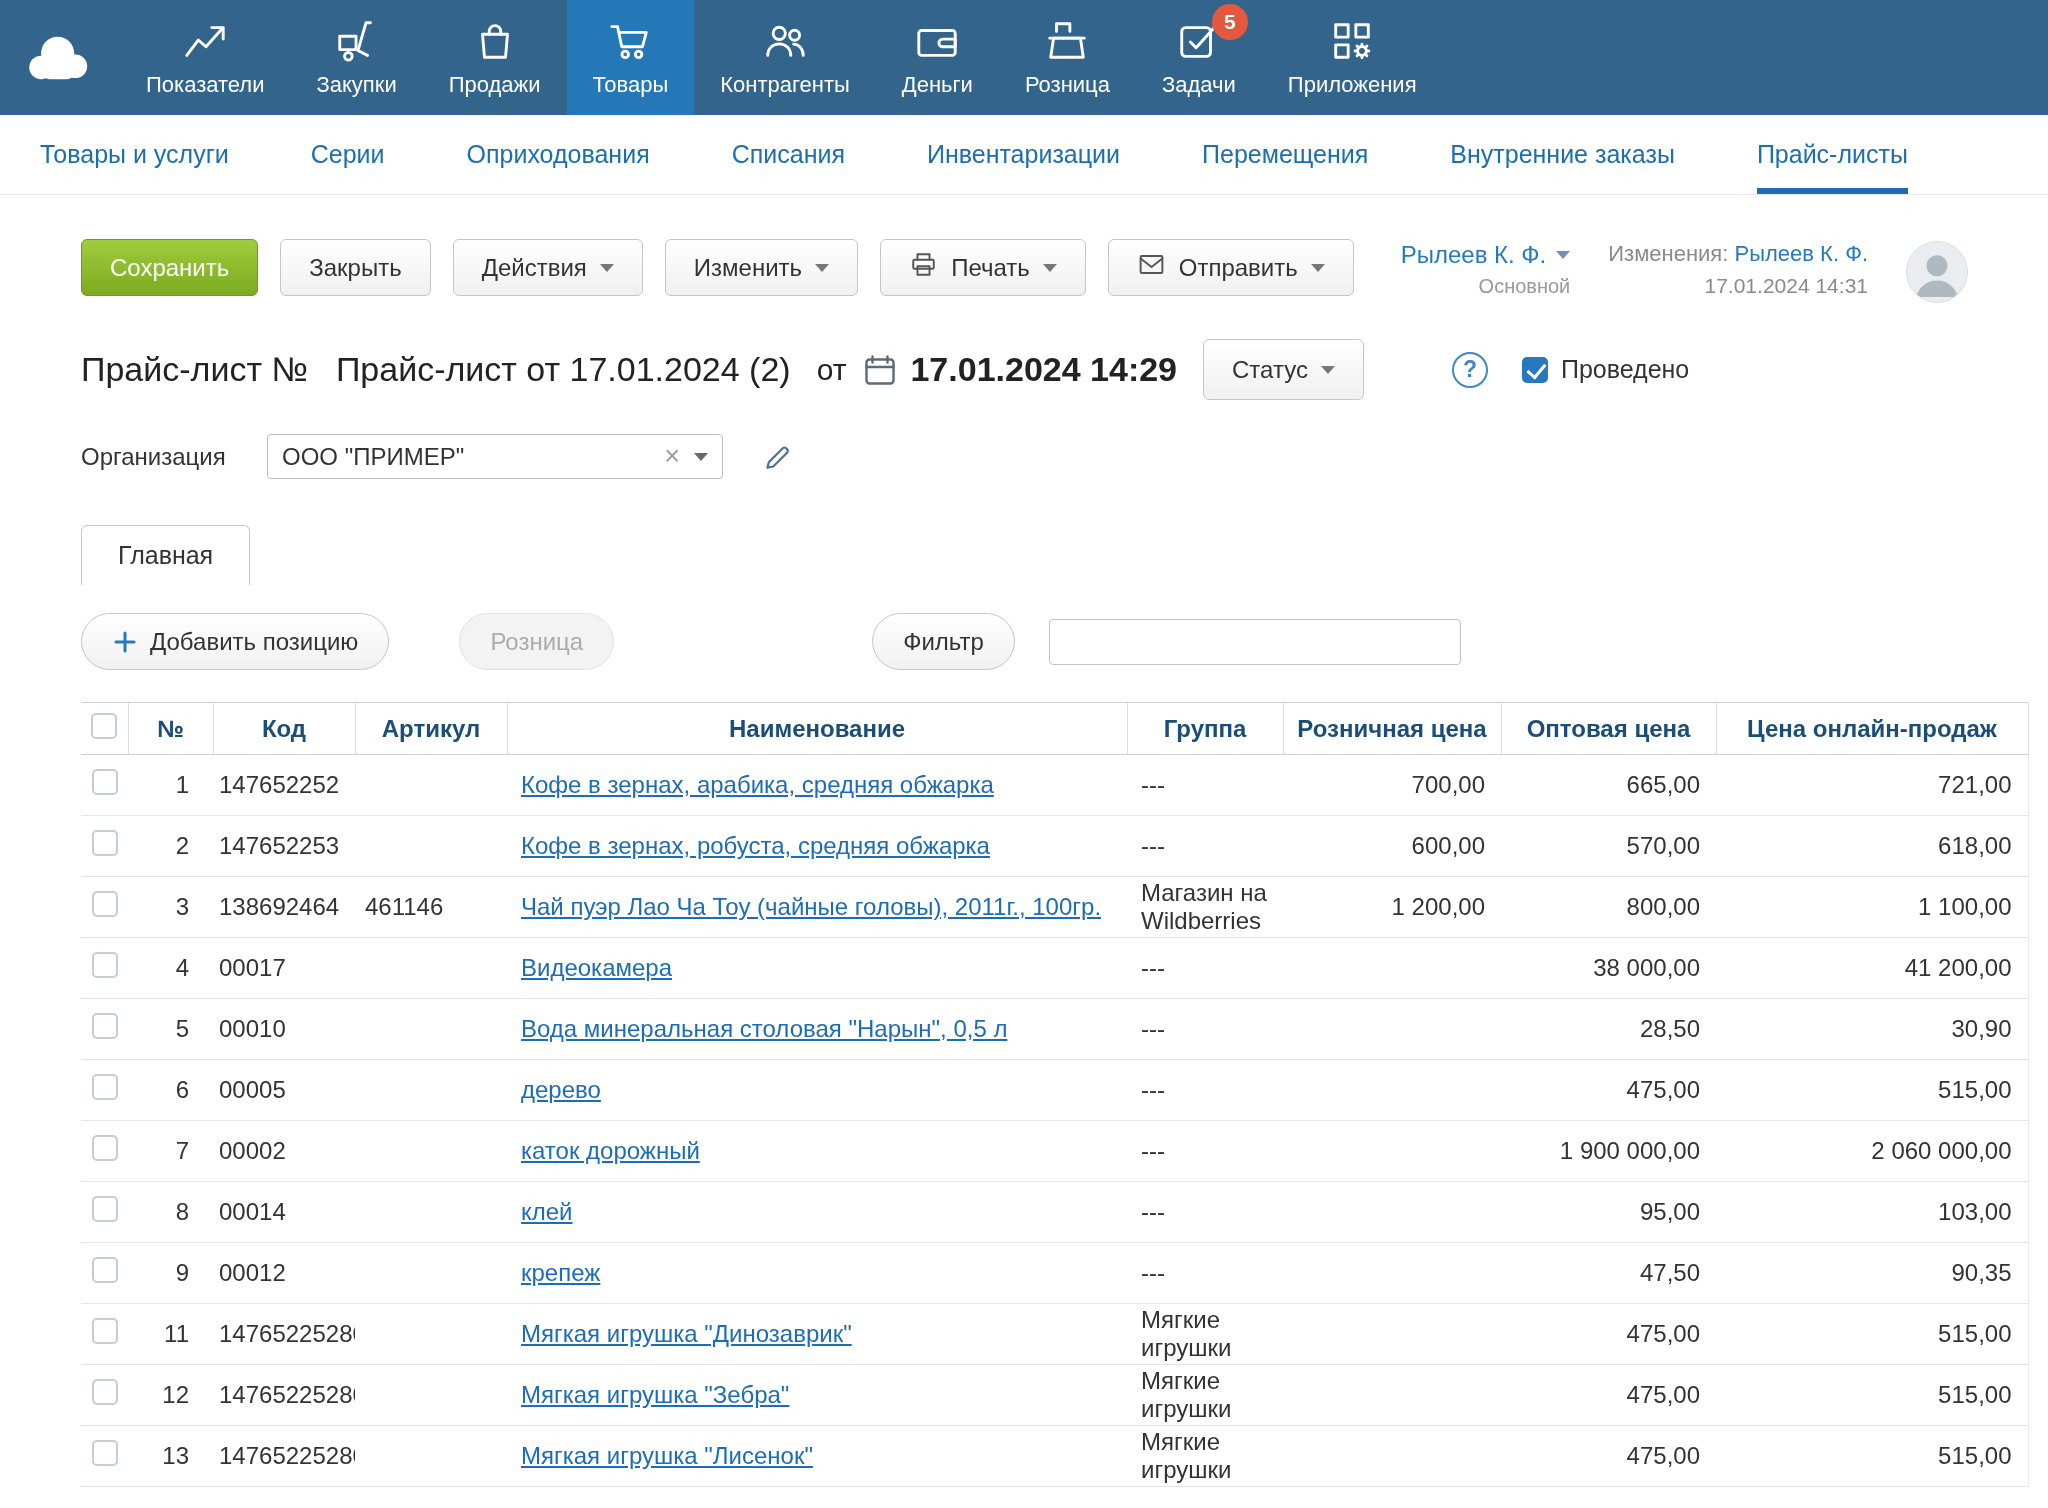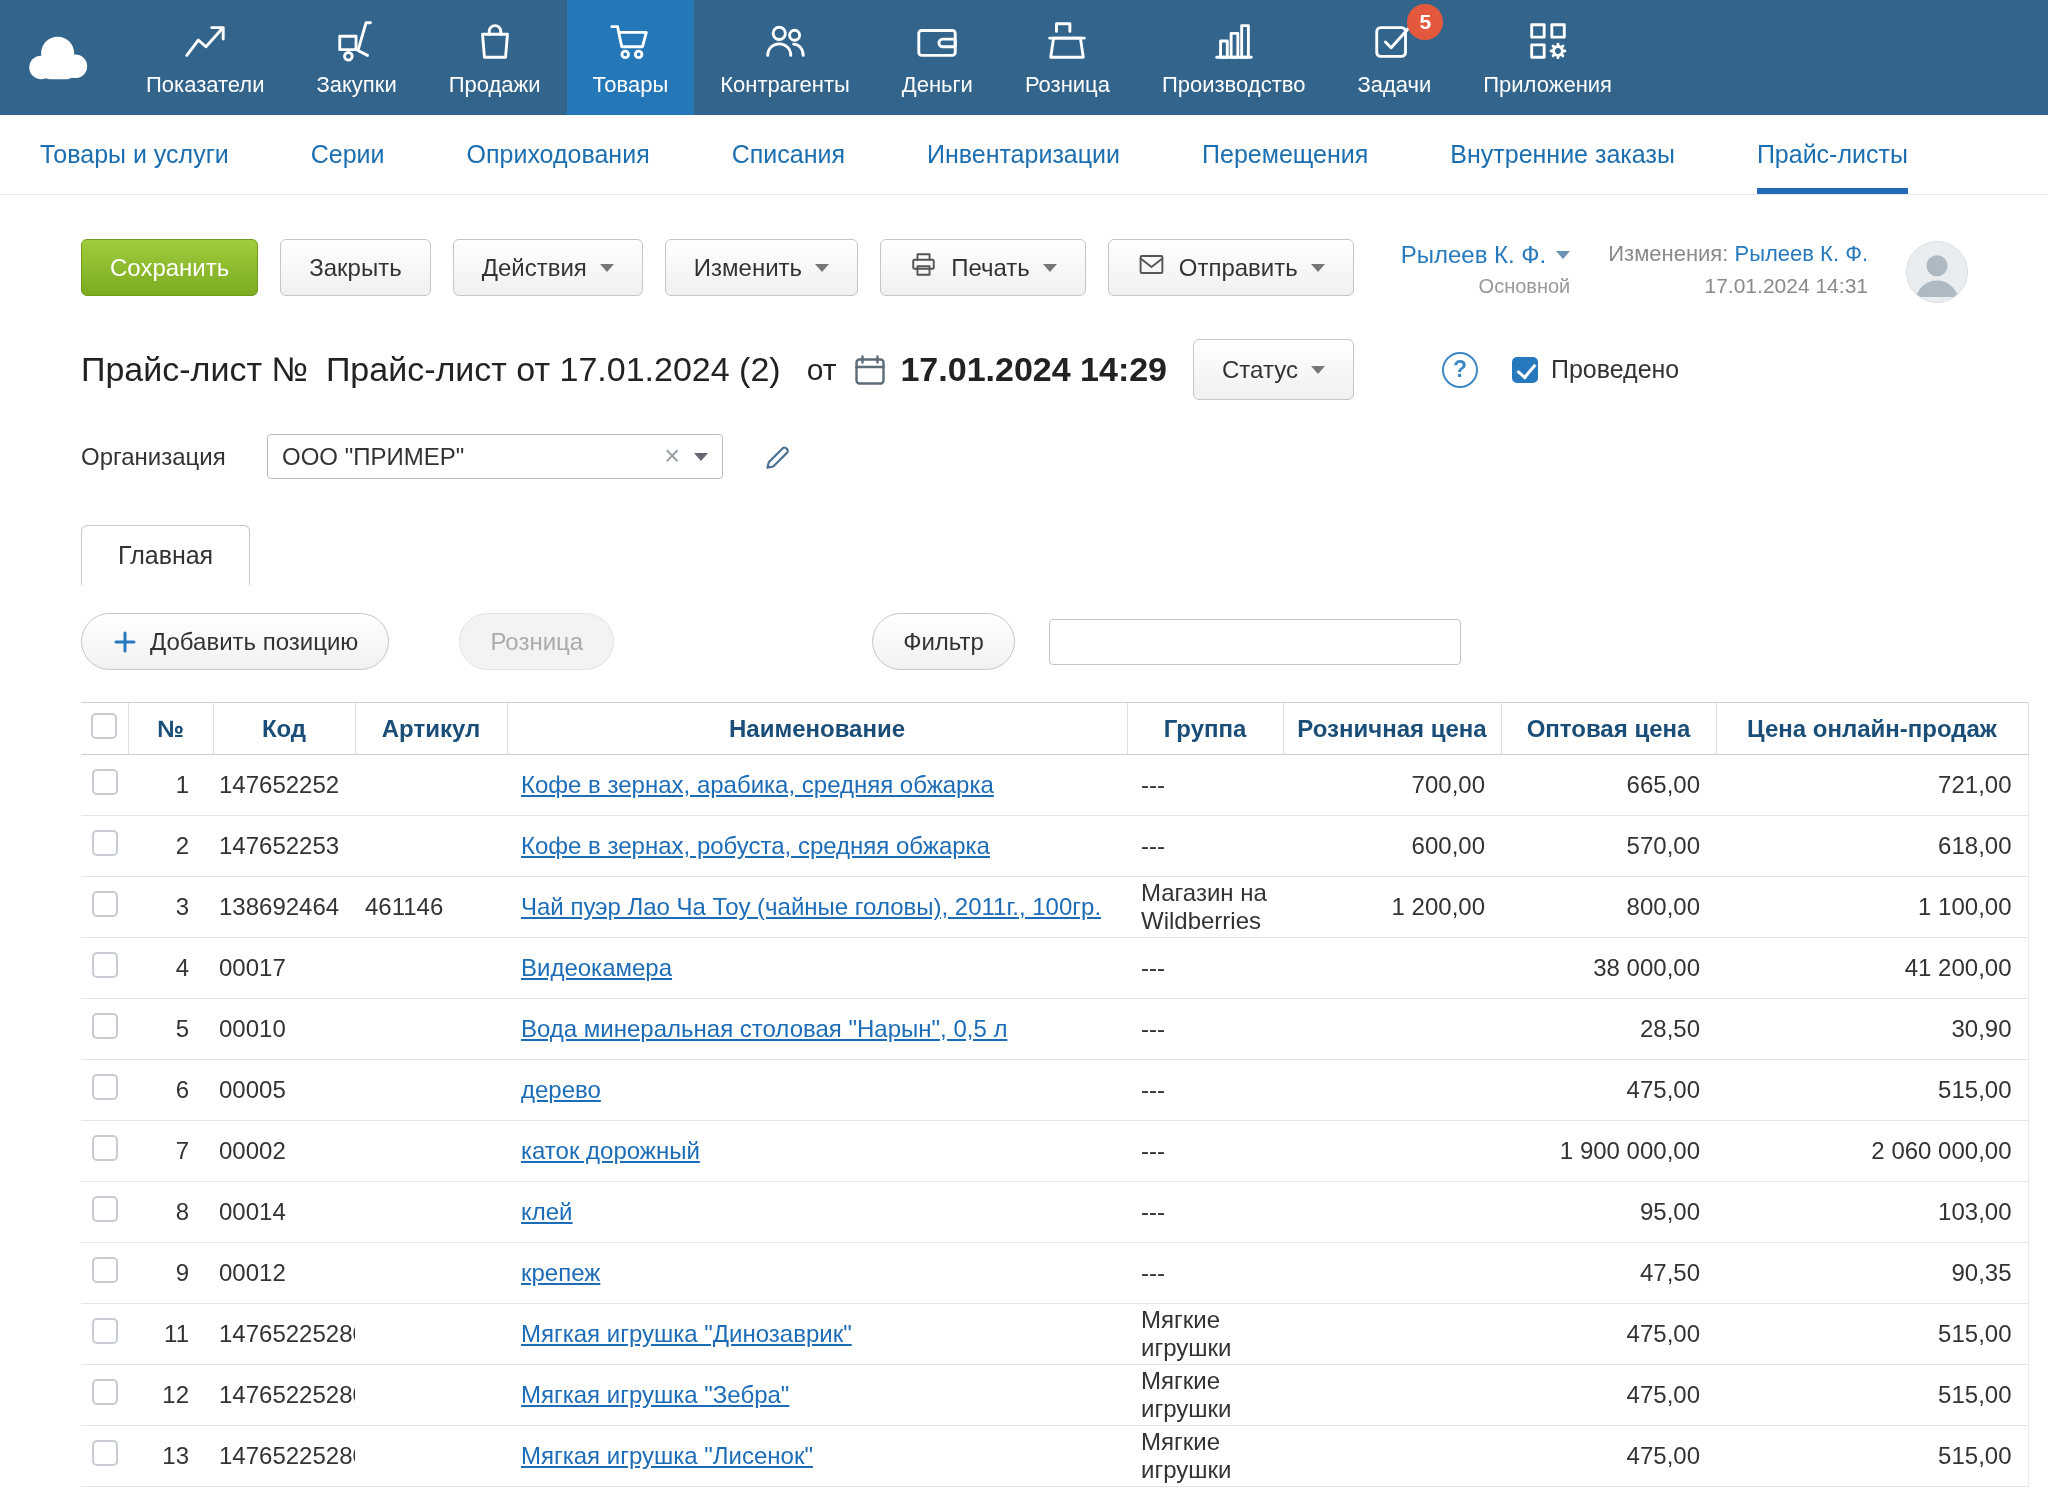--- a/index.html
+++ b/index.html
@@ -49,21 +49,21 @@
   .changes-line{font-size:22px;color:#8a8a8a;}
   .changes-line a{color:#2779bd;text-decoration:none;cursor:pointer;}
   .changes-date{font-size:21px;color:#8a8a8a;margin-top:7px;}
   .avatar{width:62px;height:62px;border-radius:50%;overflow:hidden;background:#e9edf0;
     border:1px solid #dcdfe2;flex:0 0 auto;}
   .avatar svg{width:100%;height:100%;}
 
   
   .title-row{display:flex;align-items:center;padding:36px 40px 0 81px;}
   .doc-title{font-size:34px;color:#222;white-space:nowrap;}
-  .doc-title-value{margin-left:18px;}
+  .doc-title-value{margin-left:28px;}
   .from-label{font-size:30px;color:#222;margin-left:26px;}
   .calendar{margin-left:16px;width:36px;height:36px;cursor:pointer;}
   .calendar svg{width:36px;height:36px;fill:none;stroke:#5c6b78;stroke-width:1.6;stroke-linecap:round;}
   .doc-datetime{font-size:34px;font-weight:bold;color:#222;margin-left:12px;white-space:nowrap;}
   .btn-status{margin-left:26px;height:61px;}
   .help-circle{margin-left:88px;width:36px;height:36px;border-radius:50%;border:2px solid #3f88c5;
     color:#3f88c5;font-size:23px;font-weight:bold;display:flex;align-items:center;
     justify-content:center;cursor:pointer;flex:0 0 auto;}
   .conducted{margin-left:34px;display:flex;align-items:center;gap:13px;font-size:25px;color:#333;}
 
@@ -180,29 +180,20 @@
           </svg></span>
         <span class="nav-label">Деньги</span>
       </div>
       <div class="nav-item">
         <span class="nav-icon"><svg viewBox="0 0 24 24">
             <path d="M6.5 7V3h7v4"></path>
             <path d="M3.5 20.5h17l-1.5-10h-14z"></path>
             <path d="M3 10.5h18"></path>
           </svg></span>
         <span class="nav-label">Розница</span>
-      </div>
-      <div class="nav-item">
-        <span class="nav-icon"><svg viewBox="0 0 24 24">
-            <path d="M3 20.5h18"></path>
-            <rect x="5" y="12" width="3.5" height="8.5"></rect>
-            <rect x="10.5" y="8" width="3.5" height="12.5"></rect>
-            <rect x="16" y="4" width="3.5" height="16.5"></rect>
-          </svg></span>
-        <span class="nav-label">Производство</span>
       </div>
       <div class="nav-item">
         <span class="nav-icon"><svg viewBox="0 0 24 24">
             <rect x="3" y="5" width="15" height="15" rx="2"></rect>
             <polyline points="7.5 12.5 10.5 15.5 20 5"></polyline>
           </svg><span class="nav-badge">5</span></span>
         <span class="nav-label">Задачи</span>
       </div>
       <div class="nav-item">
         <span class="nav-icon"><svg viewBox="0 0 24 24">

